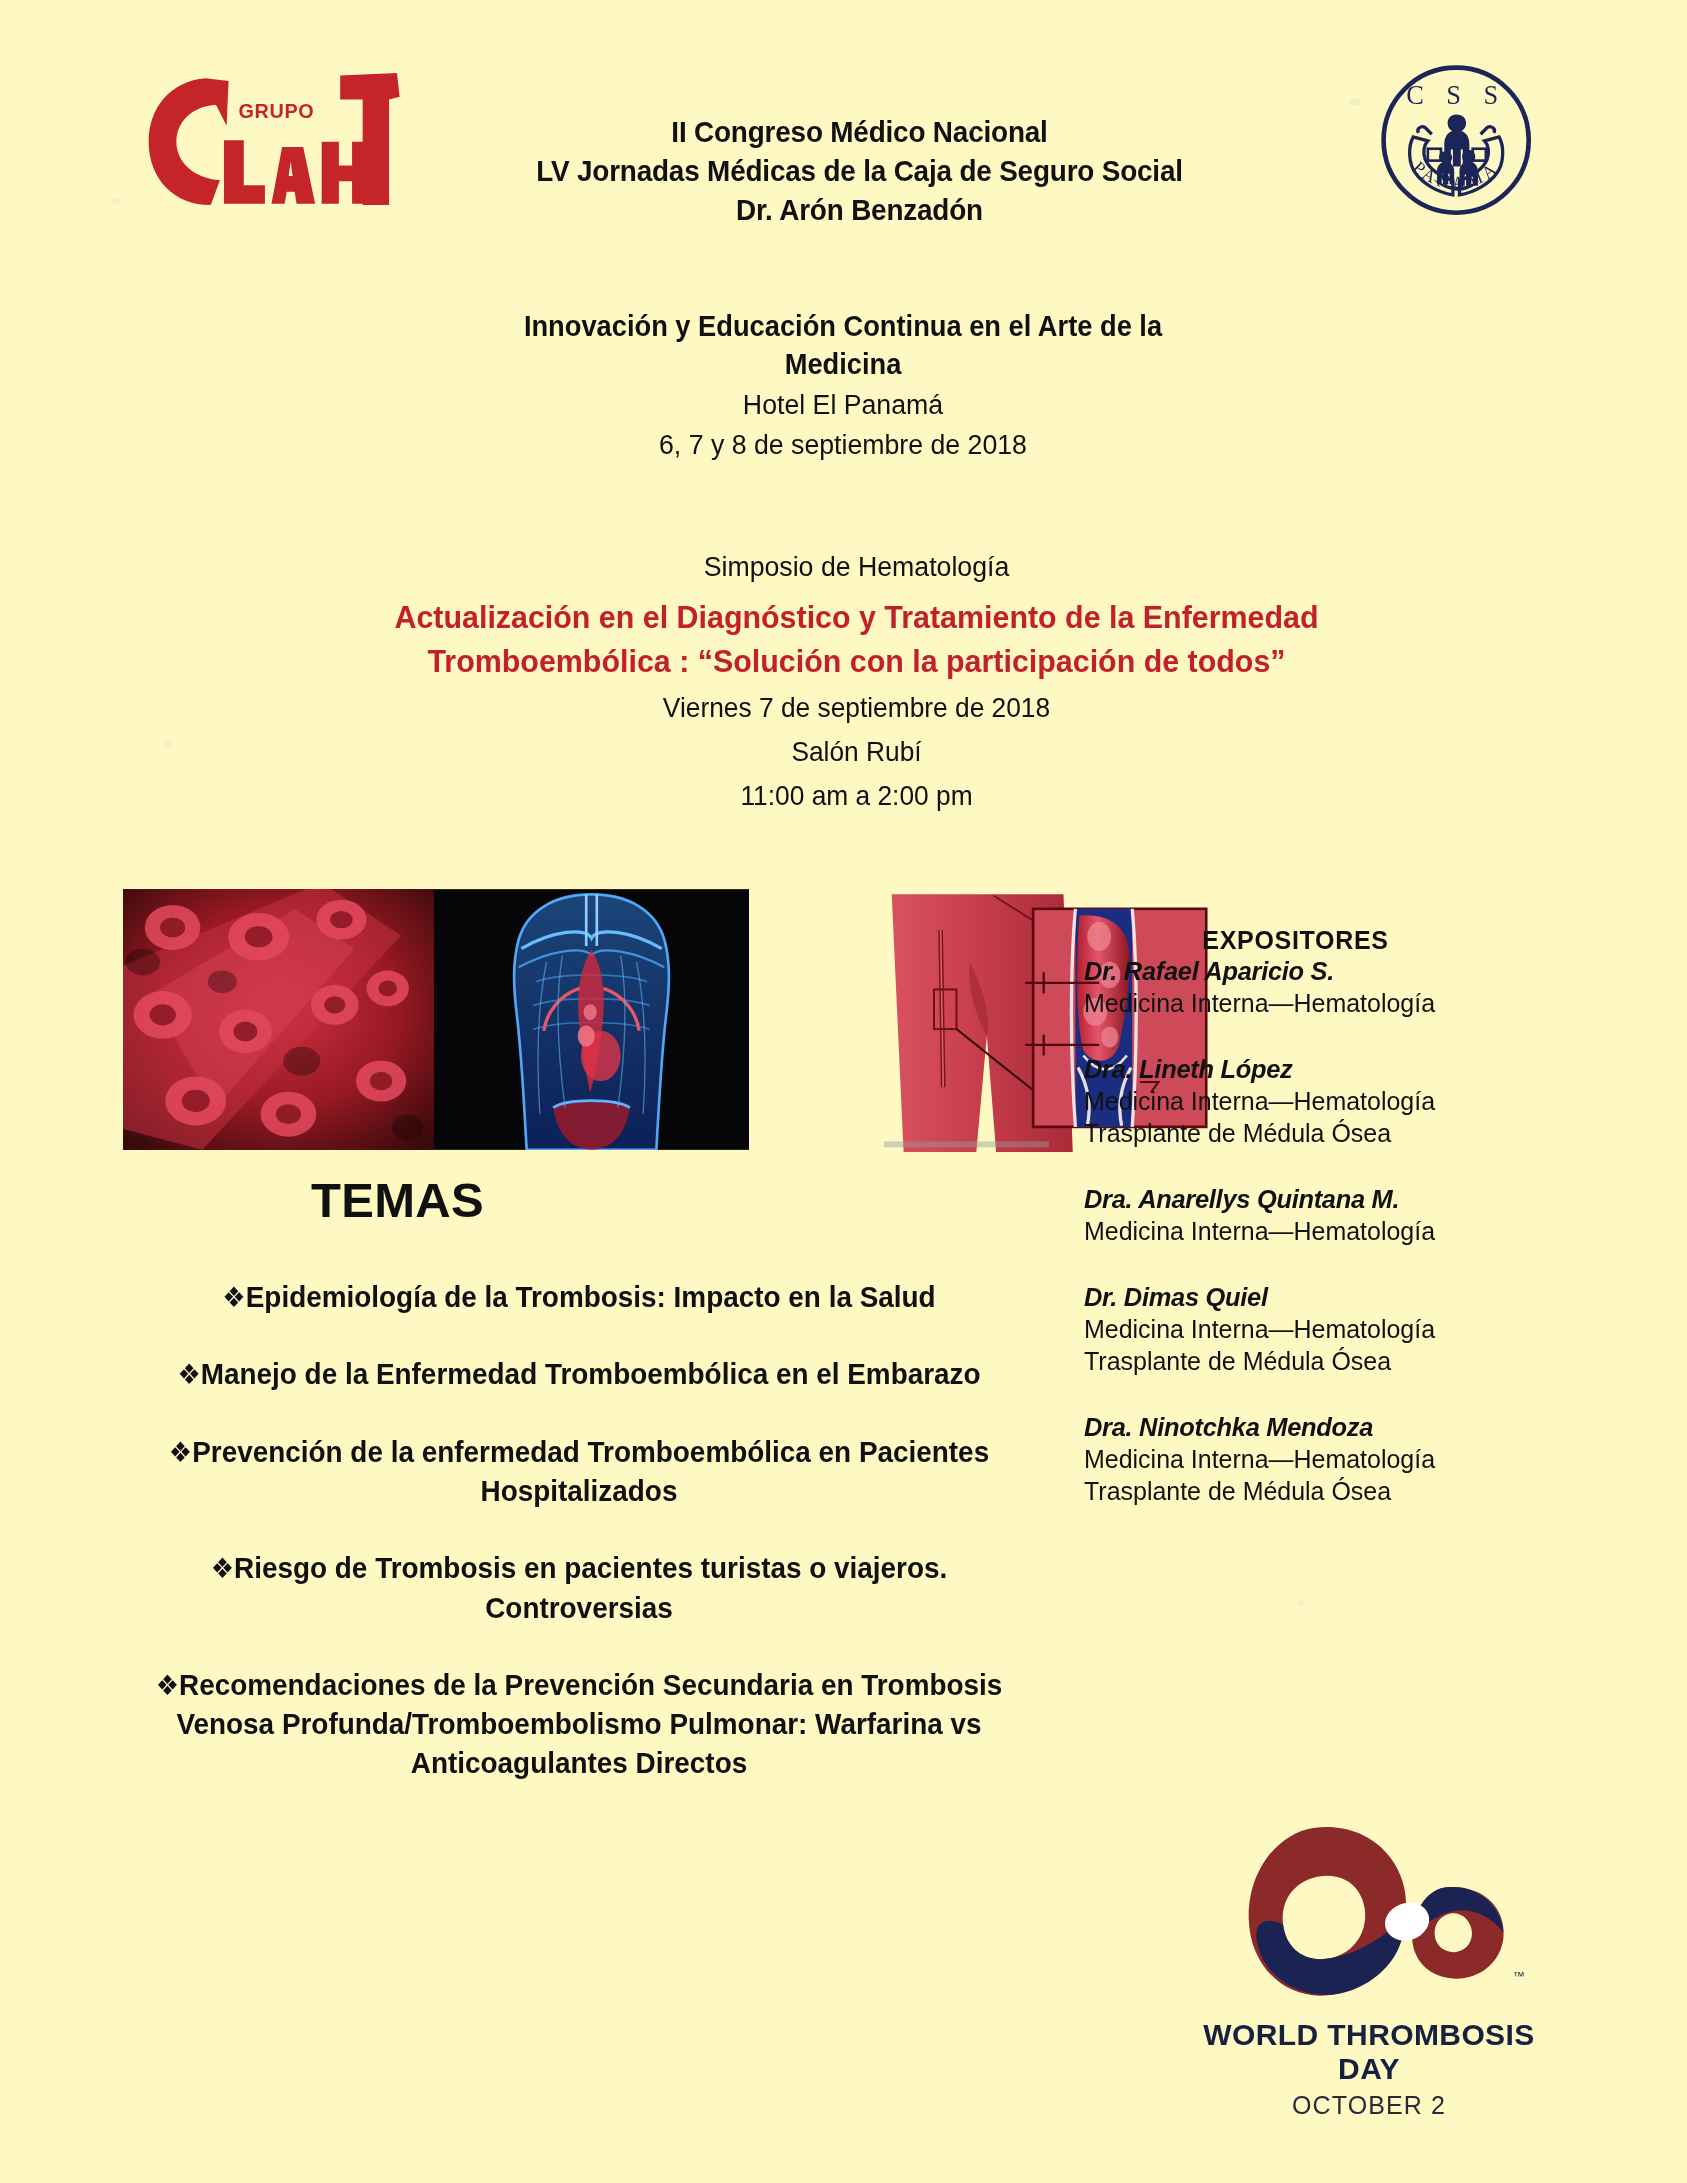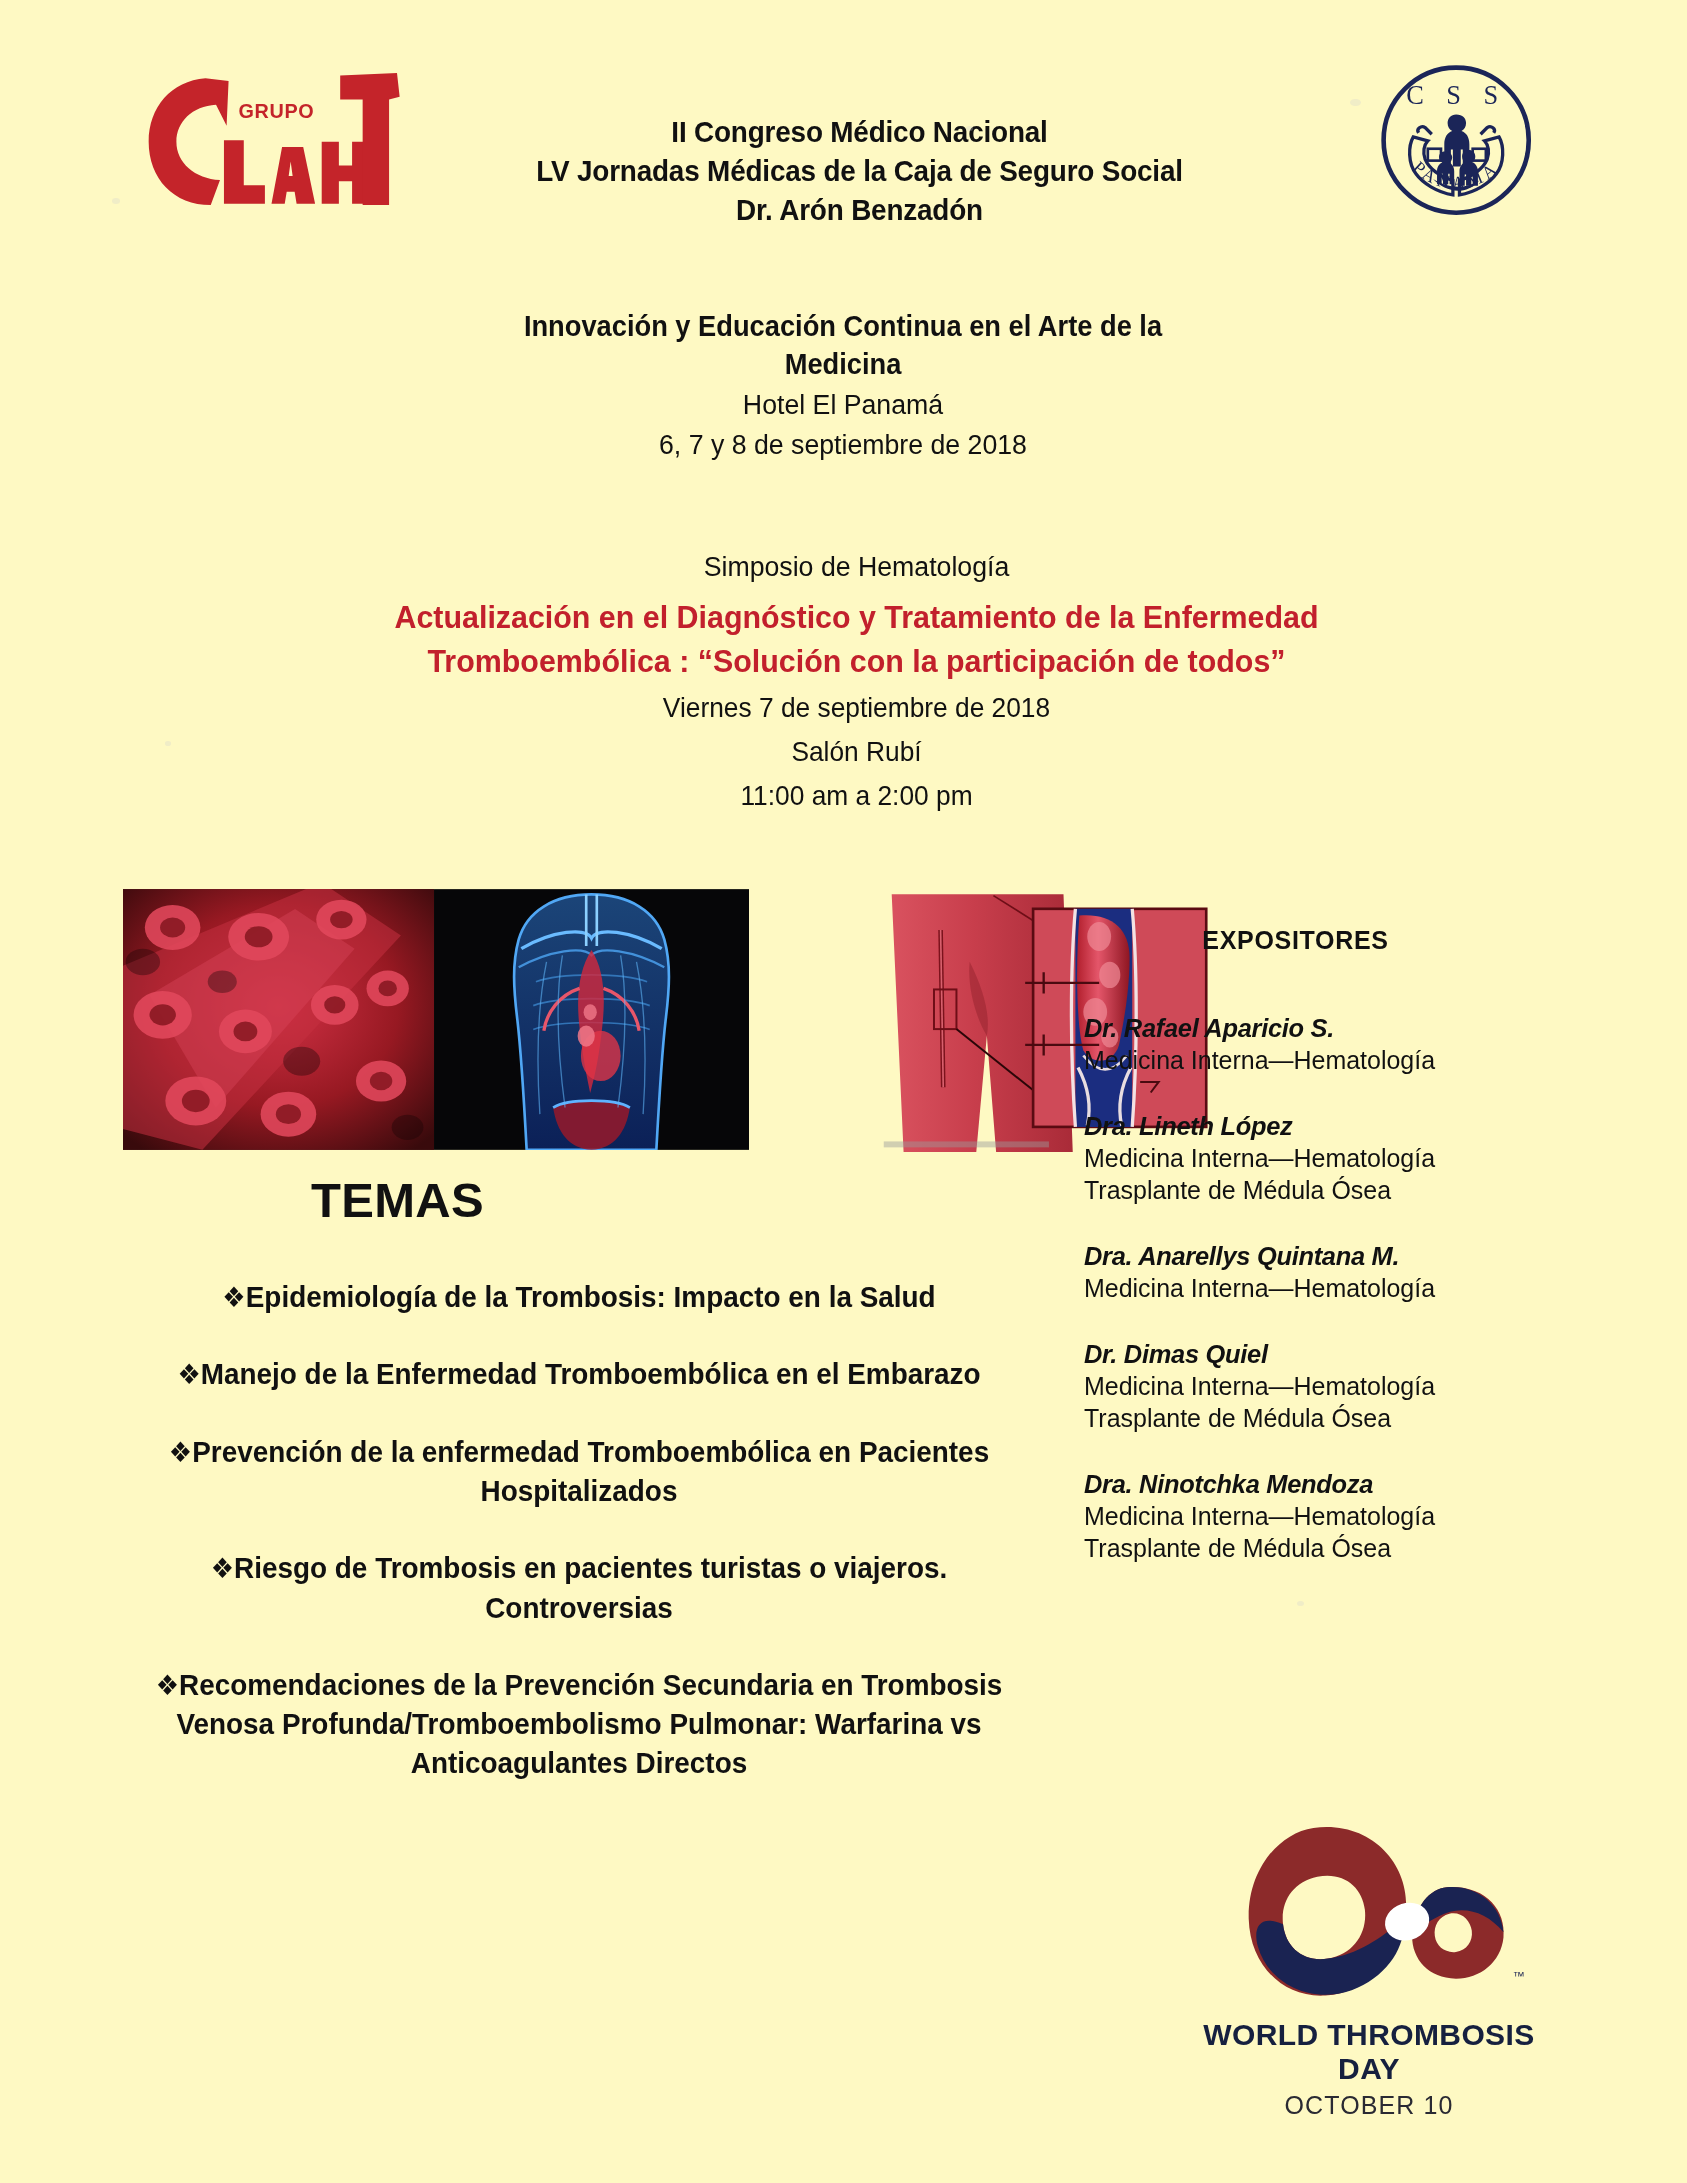--- a/index.html
+++ b/index.html
@@ -105,21 +105,21 @@
 
   
   .expositores {
     position:absolute; left:1084px; top:926px; width:503px;
   }
   .exp-head {
     text-align:center; font-weight:bold; font-size:25px;
     letter-spacing:0.7px;
     width:423px;
   }
-  .exp-list { margin-top:57px; }
+  .exp-list { }
   .exp-item { margin-bottom:33px; }
   .exp-name {
     font-weight:bold; font-style:italic; font-size:26.5px;
     line-height:1.25; letter-spacing:-0.3px;
     transform:scaleX(0.96); transform-origin:left center;
   }
   .exp-role {
     font-weight:normal; font-size:26px; line-height:1.23;
     transform:scaleX(0.96); transform-origin:left center;
     white-space:nowrap;
@@ -433,21 +433,21 @@
       <path d="M104 164 C108 200 136 222 172 216 C216 210 252 186 286 156
                C292 196 262 244 208 264 C146 286 82 254 66 198 C58 170 68 148 104 164 Z" fill="#1A2352"></path>
 
       <path d="M300 174 C304 138 326 110 352 108 C398 104 434 134 438 176
                C410 142 372 134 340 152 C318 164 306 170 300 174 Z" fill="#1A2352"></path>
 
       <ellipse cx="292" cy="160" rx="34" ry="28" fill="#FFFFFF" transform="rotate(-18 292 160)"></ellipse>
       <text x="452" y="248" font-family="Liberation Sans, sans-serif" font-size="18" fill="#1A2352">™</text>
     </svg>
     <div class="wtd-name">WORLD THROMBOSIS DAY</div>
-    <div class="wtd-date">OCTOBER 10</div>
+    <div class="wtd-date">OCTOBER 2</div>
   </div>
 
   <div class="speck" style="left:112px; top:198px; width:8px; height:6px;"></div>
   <div class="speck" style="left:1350px; top:99px; width:10.6px; height:7.3px;"></div>
   <div class="speck" style="left:966px; top:126px; width:6.6px; height:5.3px;"></div>
   <div class="speck" style="left:165px; top:741px; width:6px; height:4.6px;"></div>
   <div class="speck" style="left:1297px; top:1601px; width:7.3px; height:5.3px;"></div>
 
 </div>
 

